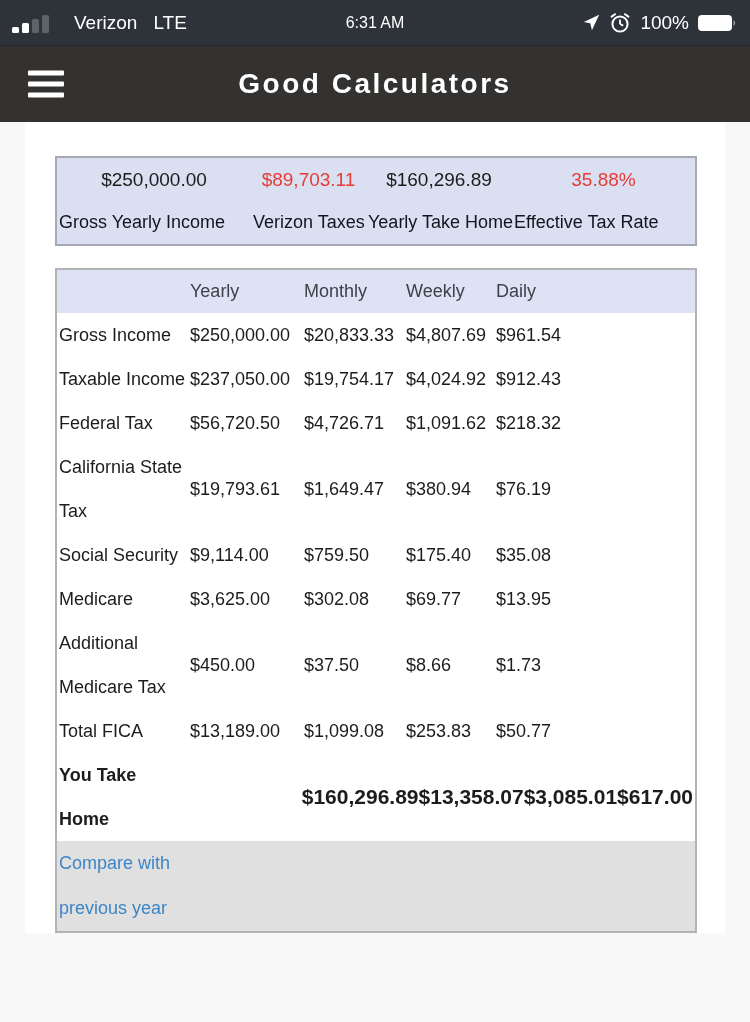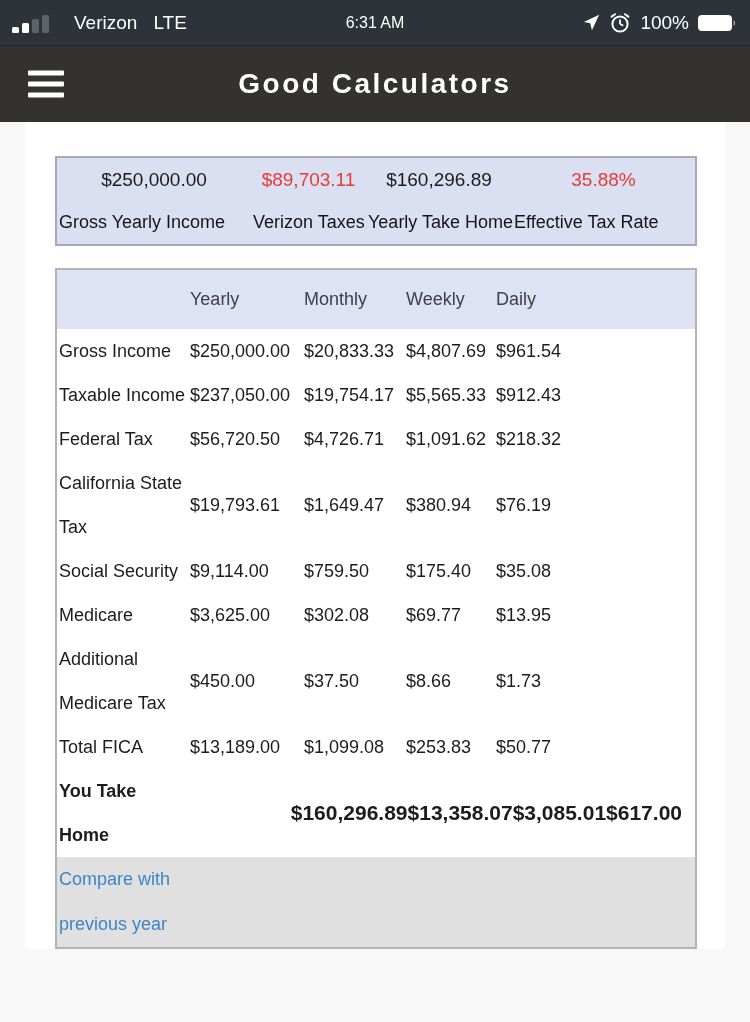--- a/index.html
+++ b/index.html
@@ -58,32 +58,32 @@
     background:#dadff1; border:2px solid #a6a9b5; margin-bottom:22px;
   }
   .summary-table td { height:44px; vertical-align:middle; white-space:nowrap; }
   .summary-table .sum-value { text-align:center; font-size:19px; color:#1c1c1c; }
   .summary-table .sum-value.red { color:#e53c35; }
   .summary-table .sum-label { text-align:left; font-size:18px; color:#14141e; padding-left:2px; }
 
   
   .results-table { border:2px solid #b3b3b3; }
   .results-table thead td {
-    background:#dde3f4; height:60px; vertical-align:middle;
+    background:#dde3f4; height:44px; vertical-align:middle;
     font-size:18px; color:#40404a; padding-left:2px;
   }
   .results-table tbody td {
     font-size:18px; color:#1c1c1c; line-height:44px;
     vertical-align:middle; padding-left:2px;
   }
   .results-table tbody td.num { white-space:nowrap; }
   .row-takehome td { font-weight:bold; }
   .row-takehome .th-label { display:inline-block; width:100px; font-size:18px; line-height:44px; }
   .row-takehome .th-values {
-    text-align:right; padding-right:13px; white-space:nowrap;
+    text-align:right; padding-right:2px; white-space:nowrap;
     font-size:21px; letter-spacing:0;
   }
   .row-compare { background:#e0e0e0; }
   .row-compare a {
     color:#3d85c6; text-decoration:none; font-size:18px; line-height:45px; cursor:pointer;
   }
 </style>
 </head>
 <body>
 
@@ -175,21 +175,21 @@
         <td>Gross Income</td>
         <td class="num">$250,000.00</td>
         <td class="num">$20,833.33</td>
         <td class="num">$4,807.69</td>
         <td class="num">$961.54</td>
       </tr>
       <tr>
         <td>Taxable Income</td>
         <td class="num">$237,050.00</td>
         <td class="num">$19,754.17</td>
-        <td class="num">$5,565.33</td>
+        <td class="num">$4,024.92</td>
         <td class="num">$912.43</td>
       </tr>
       <tr>
         <td>Federal Tax</td>
         <td class="num">$56,720.50</td>
         <td class="num">$4,726.71</td>
         <td class="num">$1,091.62</td>
         <td class="num">$218.32</td>
       </tr>
       <tr>

